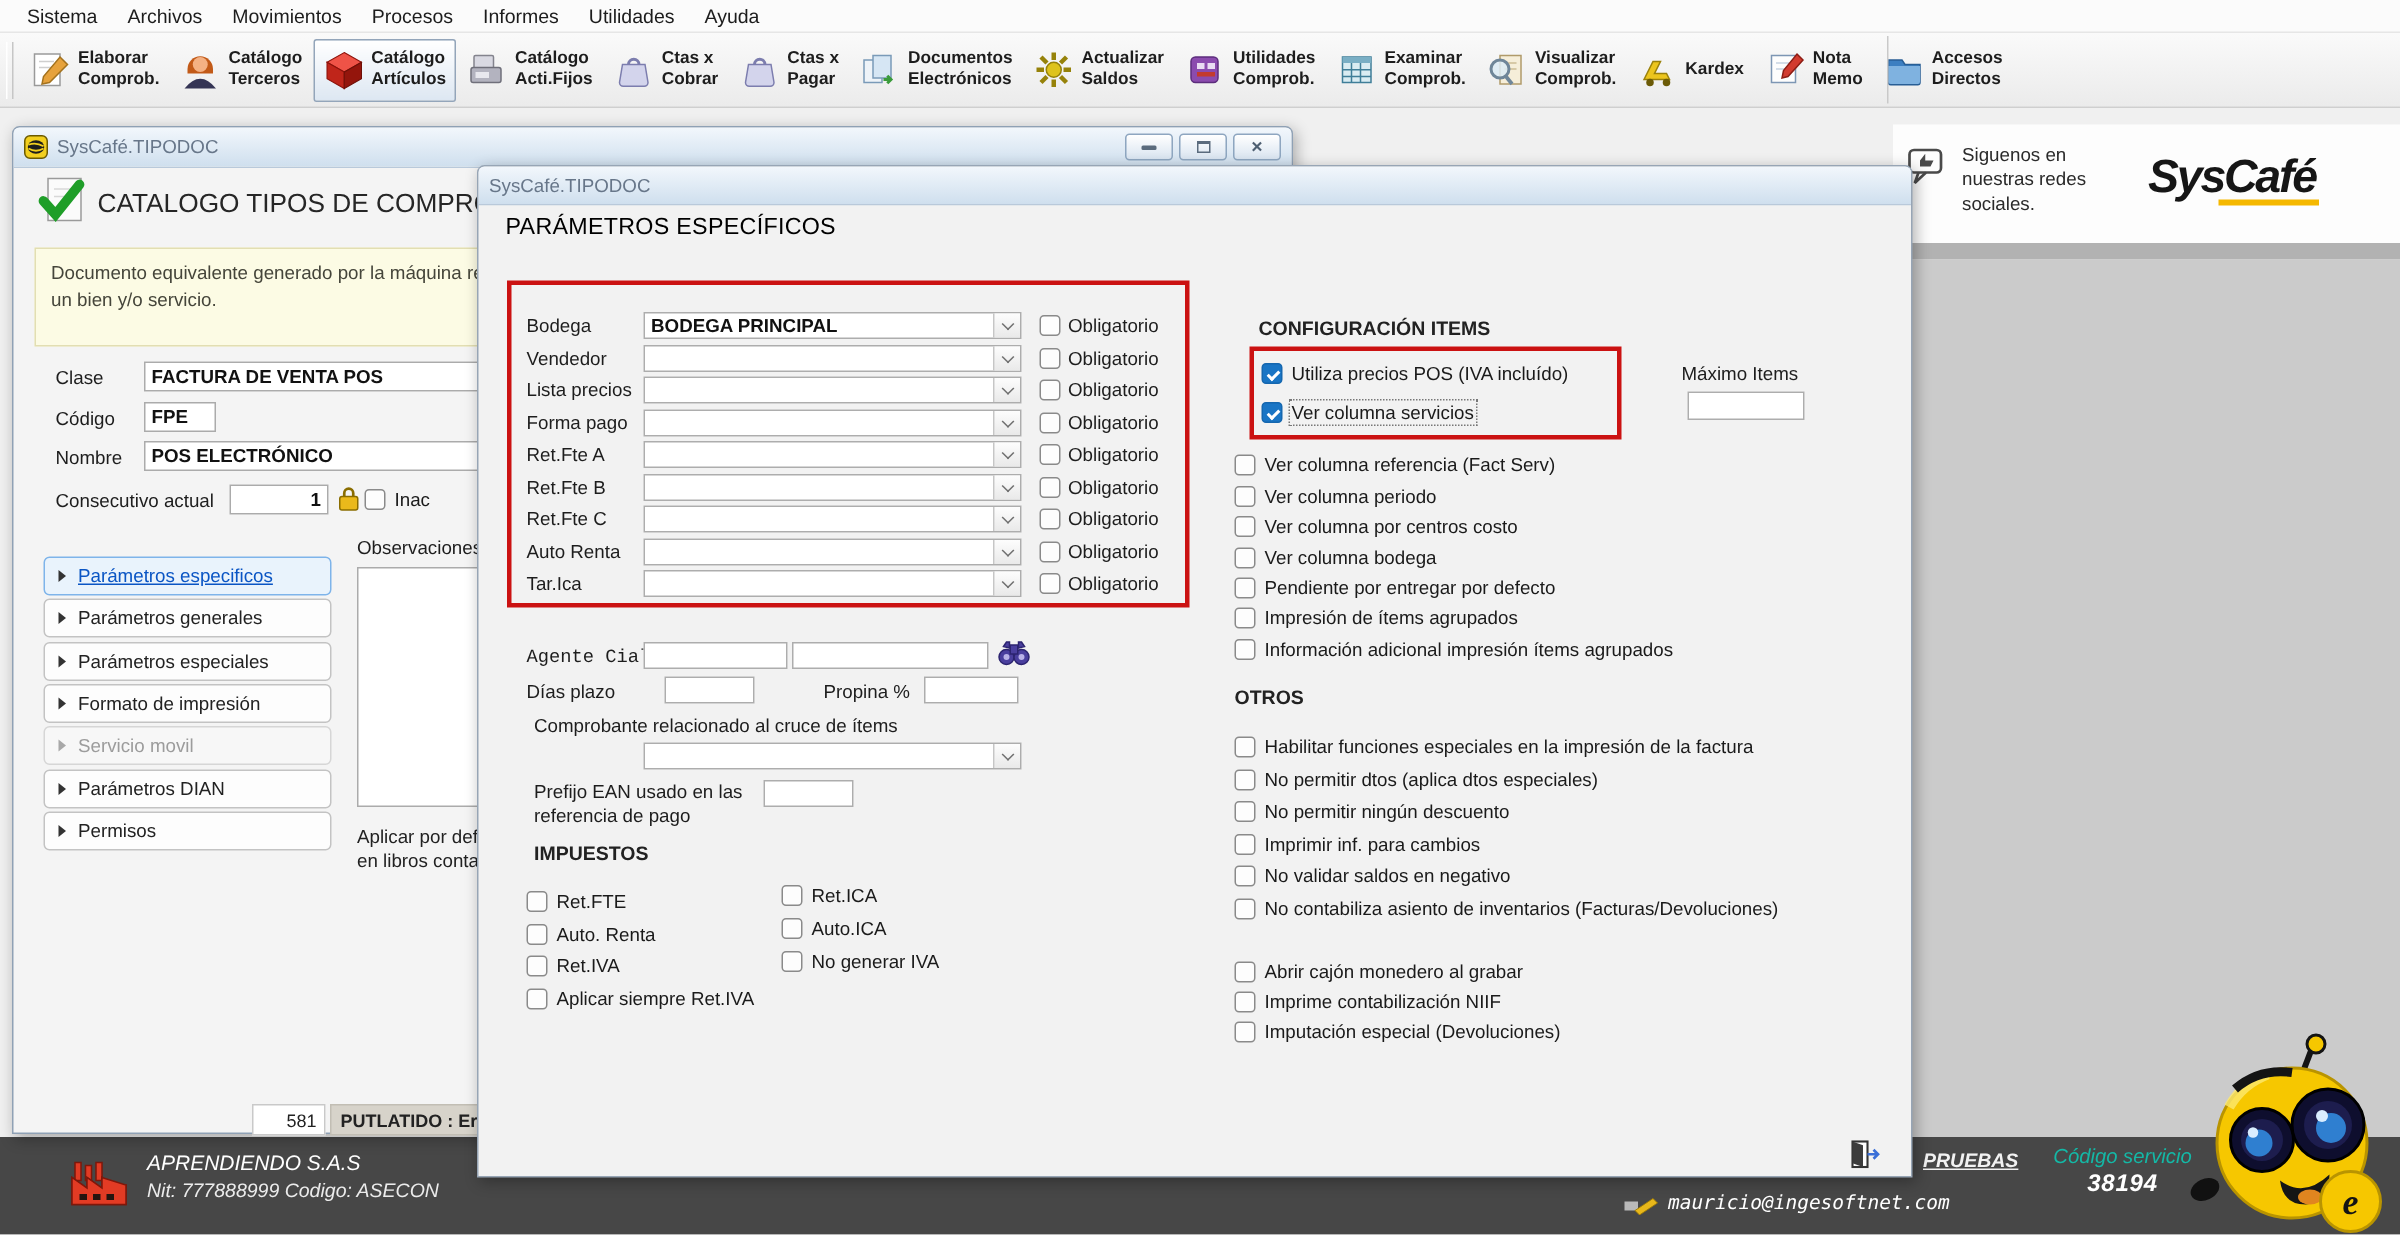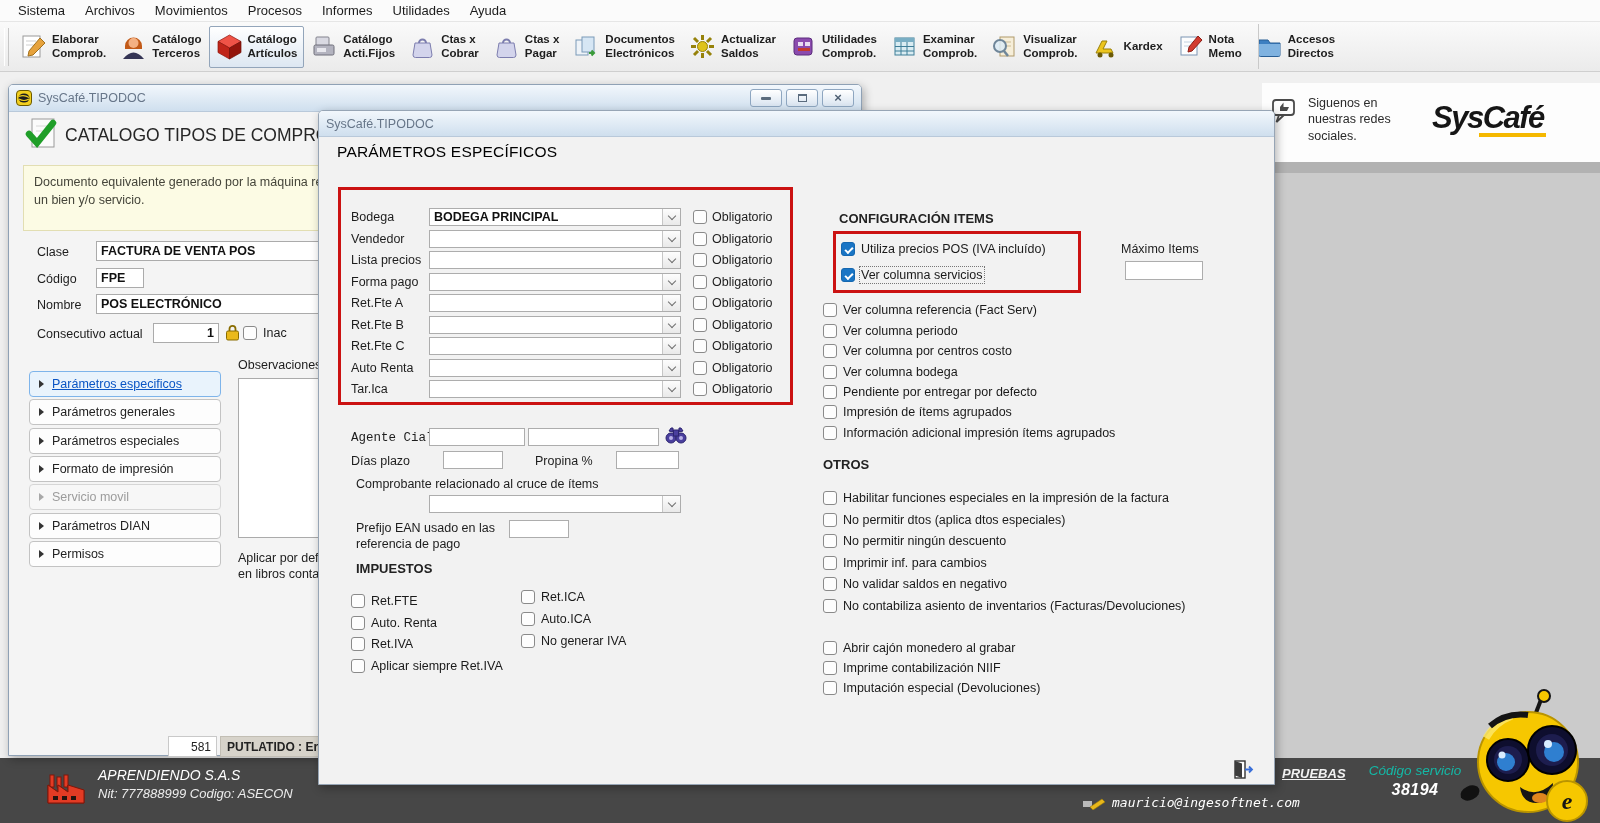--- a/index.html
+++ b/index.html
@@ -503,21 +503,21 @@
             <rect x="8.5" y="5" width="5" height="6"></rect>
             <path d="M4,6 l2,-3 h2 v4 z M18,6 l-2,-3 h-2 v4 z"></path>
           </g>
           <circle cx="6" cy="13" r="2" fill="#b9b2e8"></circle>
           <circle cx="16" cy="13" r="2" fill="#b9b2e8"></circle>
         </svg>
     </span>
 
     <span class="dtext" style="left:32px;top:343px;">Días plazo</span>
     <div class="dinput" style="left:124px;top:340px;width:60px;"></div>
-    <span class="dtext" style="left:216px;top:343px;">Propina %</span>
+    <span class="dtext" style="left:230px;top:343px;">Propina %</span>
     <div class="dinput" style="left:297px;top:340px;width:63px;"></div>
 
     <span class="dtext" style="left:37px;top:366px;">Comprobante relacionado al cruce de ítems</span>
     <div class="combo" style="position:absolute;left:110px;top:384px;">
         <span class="val"></span>
         <span class="dd"></span>
       </div>
 
     <span class="dtext" style="left:37px;top:410px;">Prefijo EAN usado en las</span>
     <span class="dtext" style="left:37px;top:426px;">referencia de pago</span>

